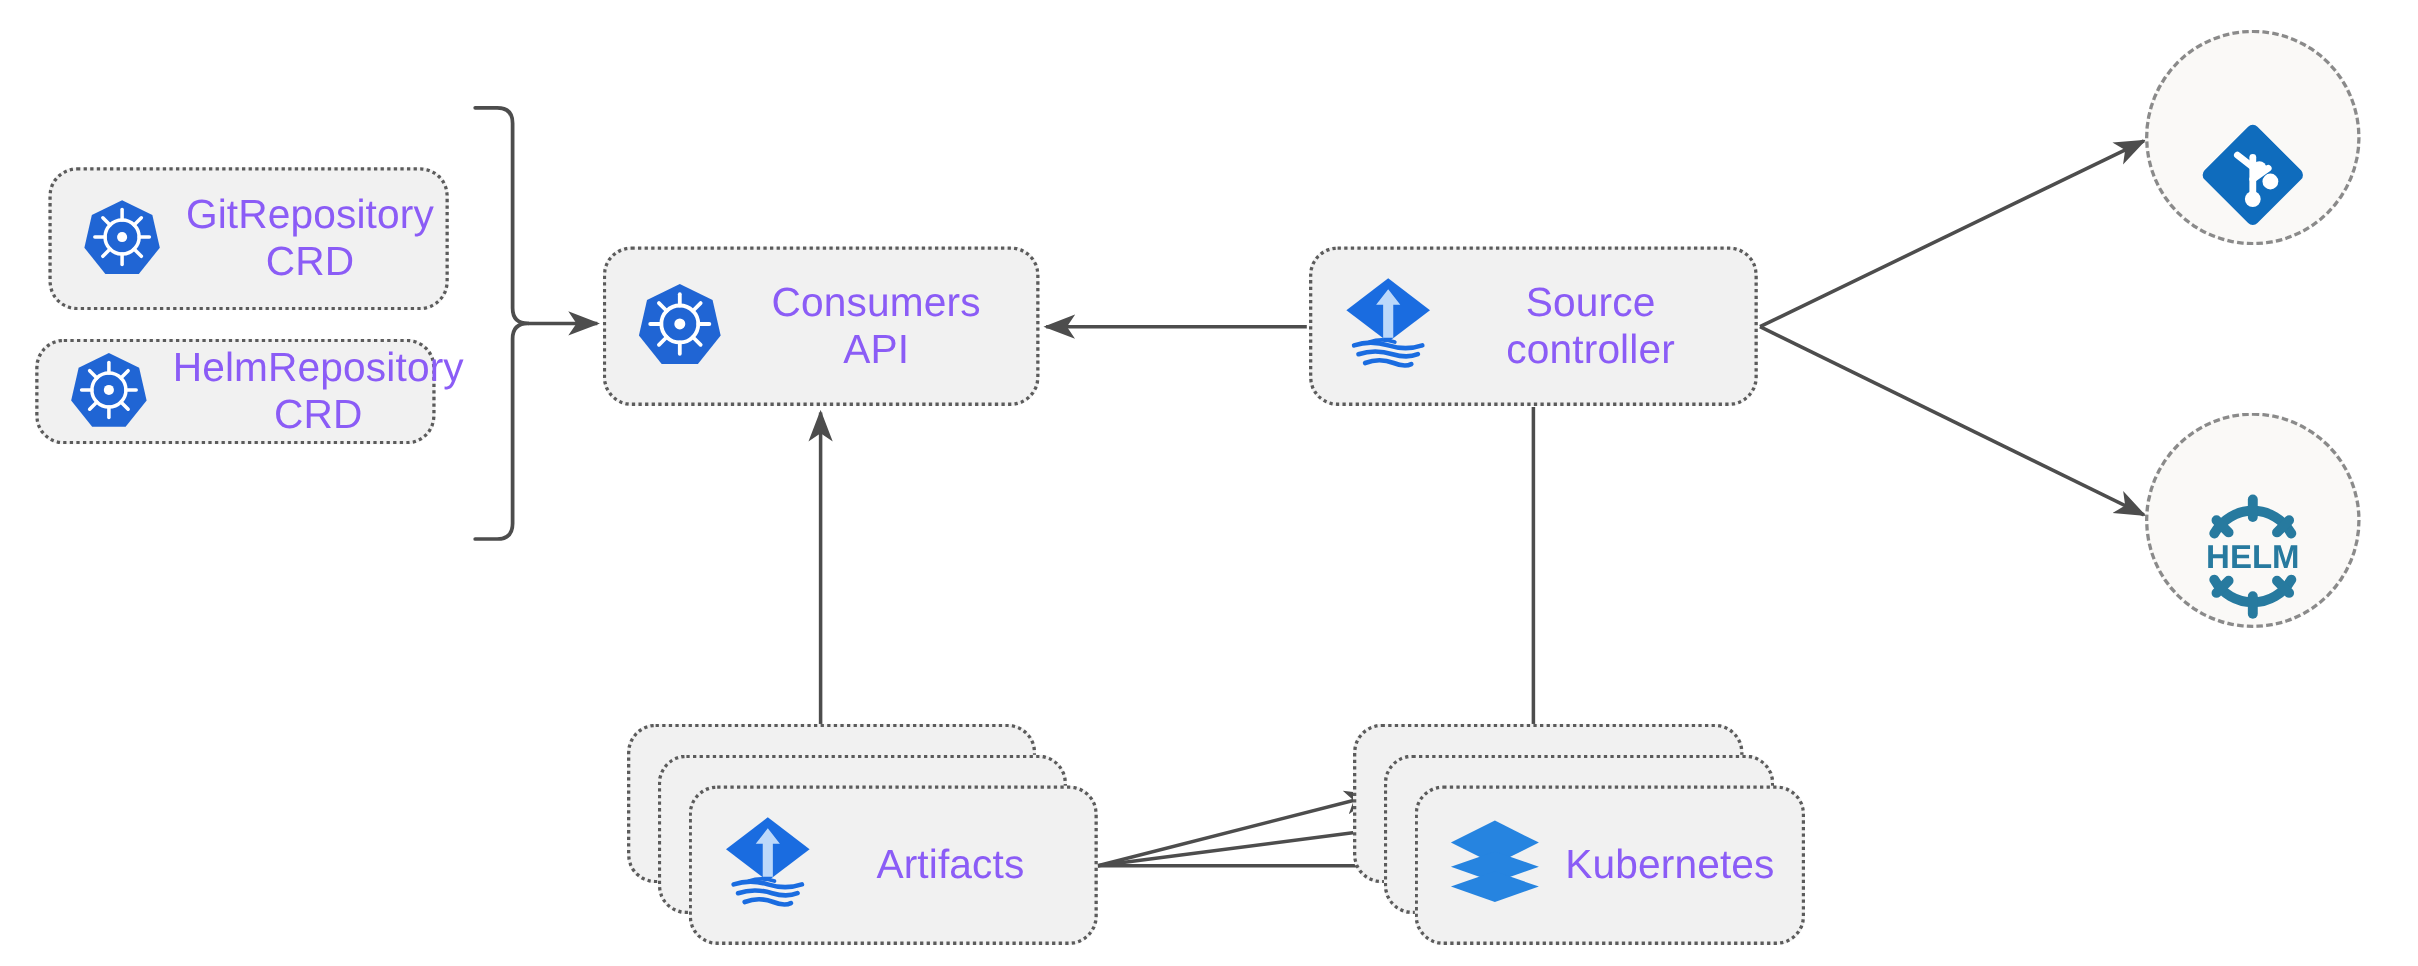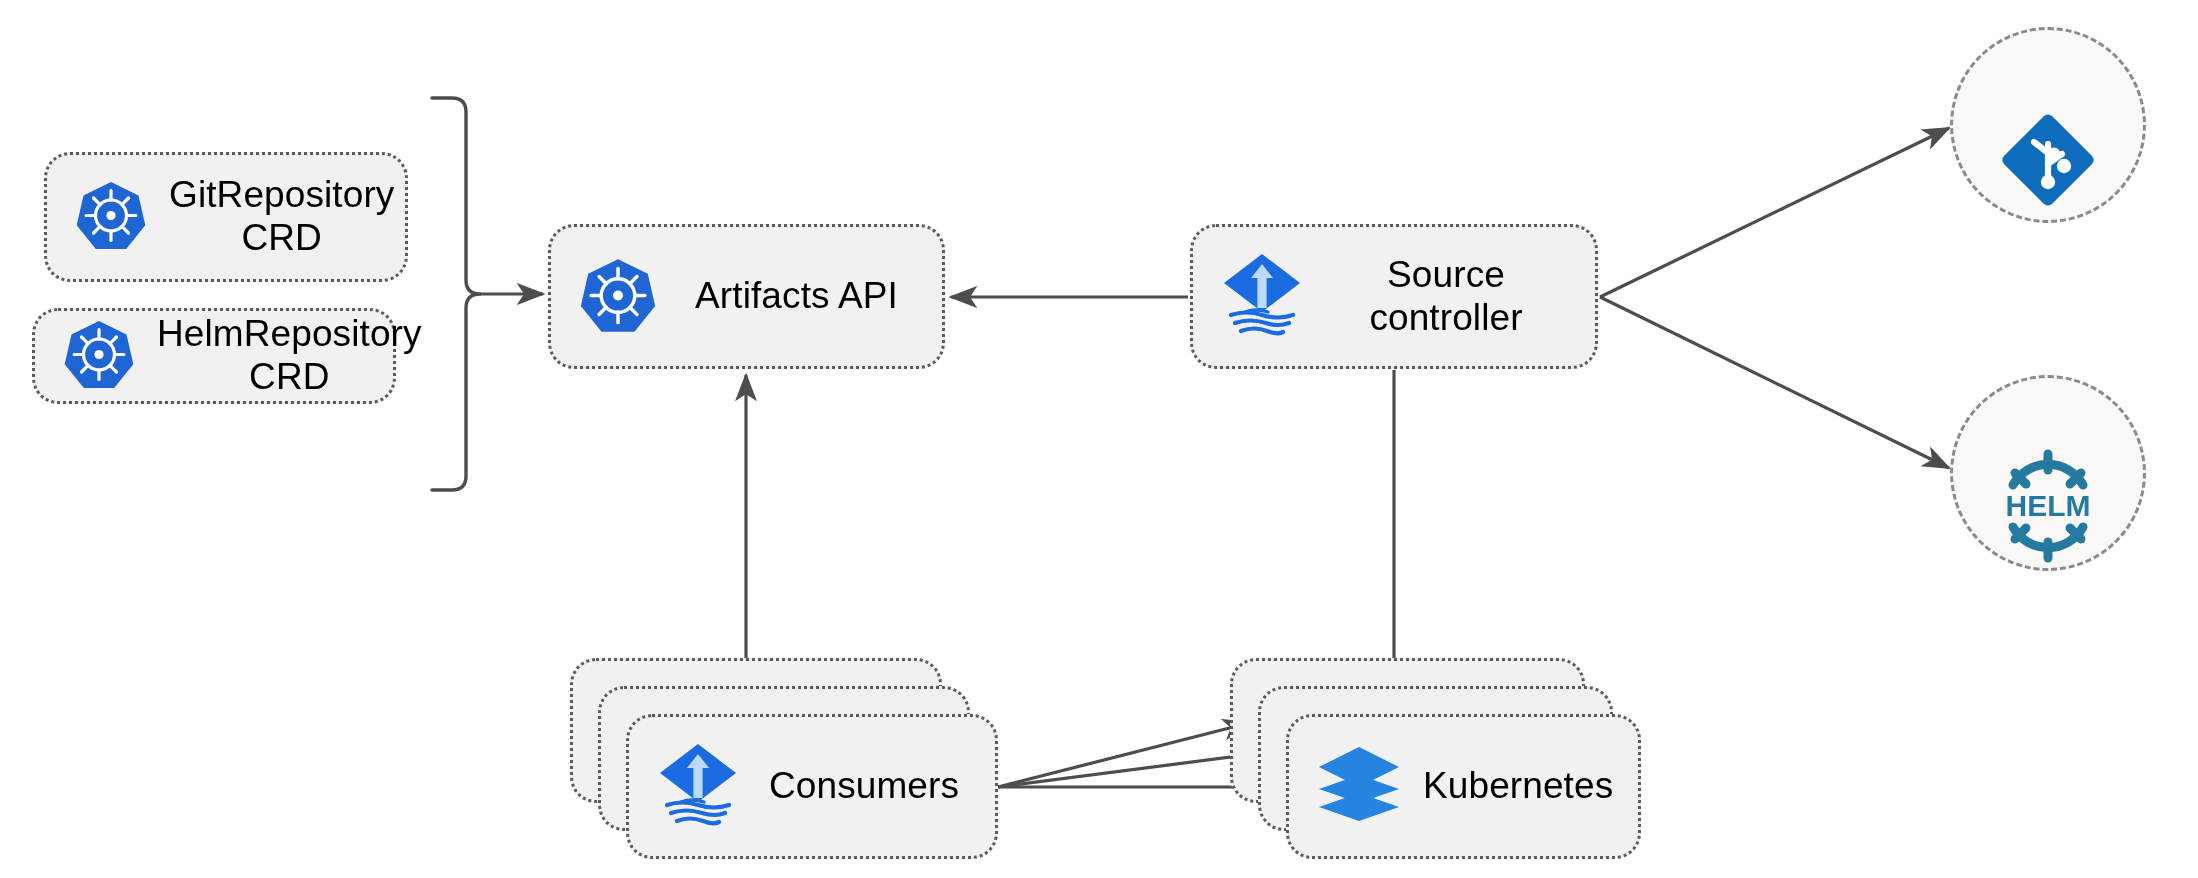--- a/index.html
+++ b/index.html
@@ -54,21 +54,21 @@
     padding: 0 28px;
     gap: 22px;
   }
   .node-icon {
     flex: 0 0 auto;
     display: block;
   }
   .node-label {
     flex: 1 1 auto;
     text-align: center;
-    color: #000000;
+    color: #8b5cf6;
     font-size: 37px;
     line-height: 1.16;
     letter-spacing: 0.1px;
     white-space: pre-line;
   }
 
   
   .circle-node {
     position: absolute;
     box-sizing: border-box;
@@ -185,21 +185,21 @@
             <line x1="11.2" y1="36.5" x2="20.5" y2="36.5"></line>
             <line x1="51.5" y1="36.5" x2="60.8" y2="36.5"></line>
             <line x1="18.5" y1="19" x2="25.1" y2="25.6"></line>
             <line x1="46.9" y1="47.4" x2="53.5" y2="54"></line>
             <line x1="53.5" y1="19" x2="46.9" y2="25.6"></line>
             <line x1="25.1" y1="47.4" x2="18.5" y2="54"></line>
           </g>
           <circle cx="36" cy="36.5" r="4.6" fill="#ffffff"></circle>
         </svg>
       </span>
-      <span class="node-label">Artifacts API</span>
+      <span class="node-label">Consumers API</span>
     </div>
   </div>
 
   <div class="node" style="left:1190px; top:224px; width:408px; height:145px;">
     <div class="node-inner">
       <span class="node-icon">
         <svg width="82" height="86" viewBox="0 0 82 86" xmlns="http://www.w3.org/2000/svg">
           <polygon points="41,2 79,31 41,60 3,31" fill="#1a6ce0"></polygon>
           <path d="M41 12 L52 26 L45.6 26 L45.6 56 L36.4 56 L36.4 26 L30 26 Z" fill="#bcd8fa"></path>
           <g stroke="#1a6ce0" stroke-width="4.2" fill="none" stroke-linecap="round">
@@ -229,21 +229,21 @@
             <g stroke="#1a6ce0" stroke-width="4.2" fill="none" stroke-linecap="round">
               <path d="M10 63 Q 25 58 41 63 Q 57 68 72 63"></path>
               <path d="M14 71 Q 29 66 45 71 Q 58 75 68 71"></path>
               <path d="M20 79 Q 33 74 46 79 Q 56 83 62 80"></path>
             </g>
             <g stroke="#1a6ce0" stroke-width="3.4" fill="none" stroke-linecap="round">
               <path d="M24 60 Q 35 56 47 60"></path>
             </g>
           </svg>
         </span>
-        <span class="node-label">Consumers</span>
+        <span class="node-label">Artifacts</span>
       </div>
     </div>
   </div>
 
   <div class="stack-group" style="left:1230px; top:658px; width:440px; height:210px;">
     <div class="node stack-back" style="left:0px; top:0px; width:355px; height:145px;"></div>
     <div class="node stack-mid" style="left:28px; top:28px; width:355px; height:145px;"></div>
     <div class="node stack-front" style="left:56px; top:56px; width:355px; height:145px;">
       <div class="node-inner">
         <span class="node-icon">

